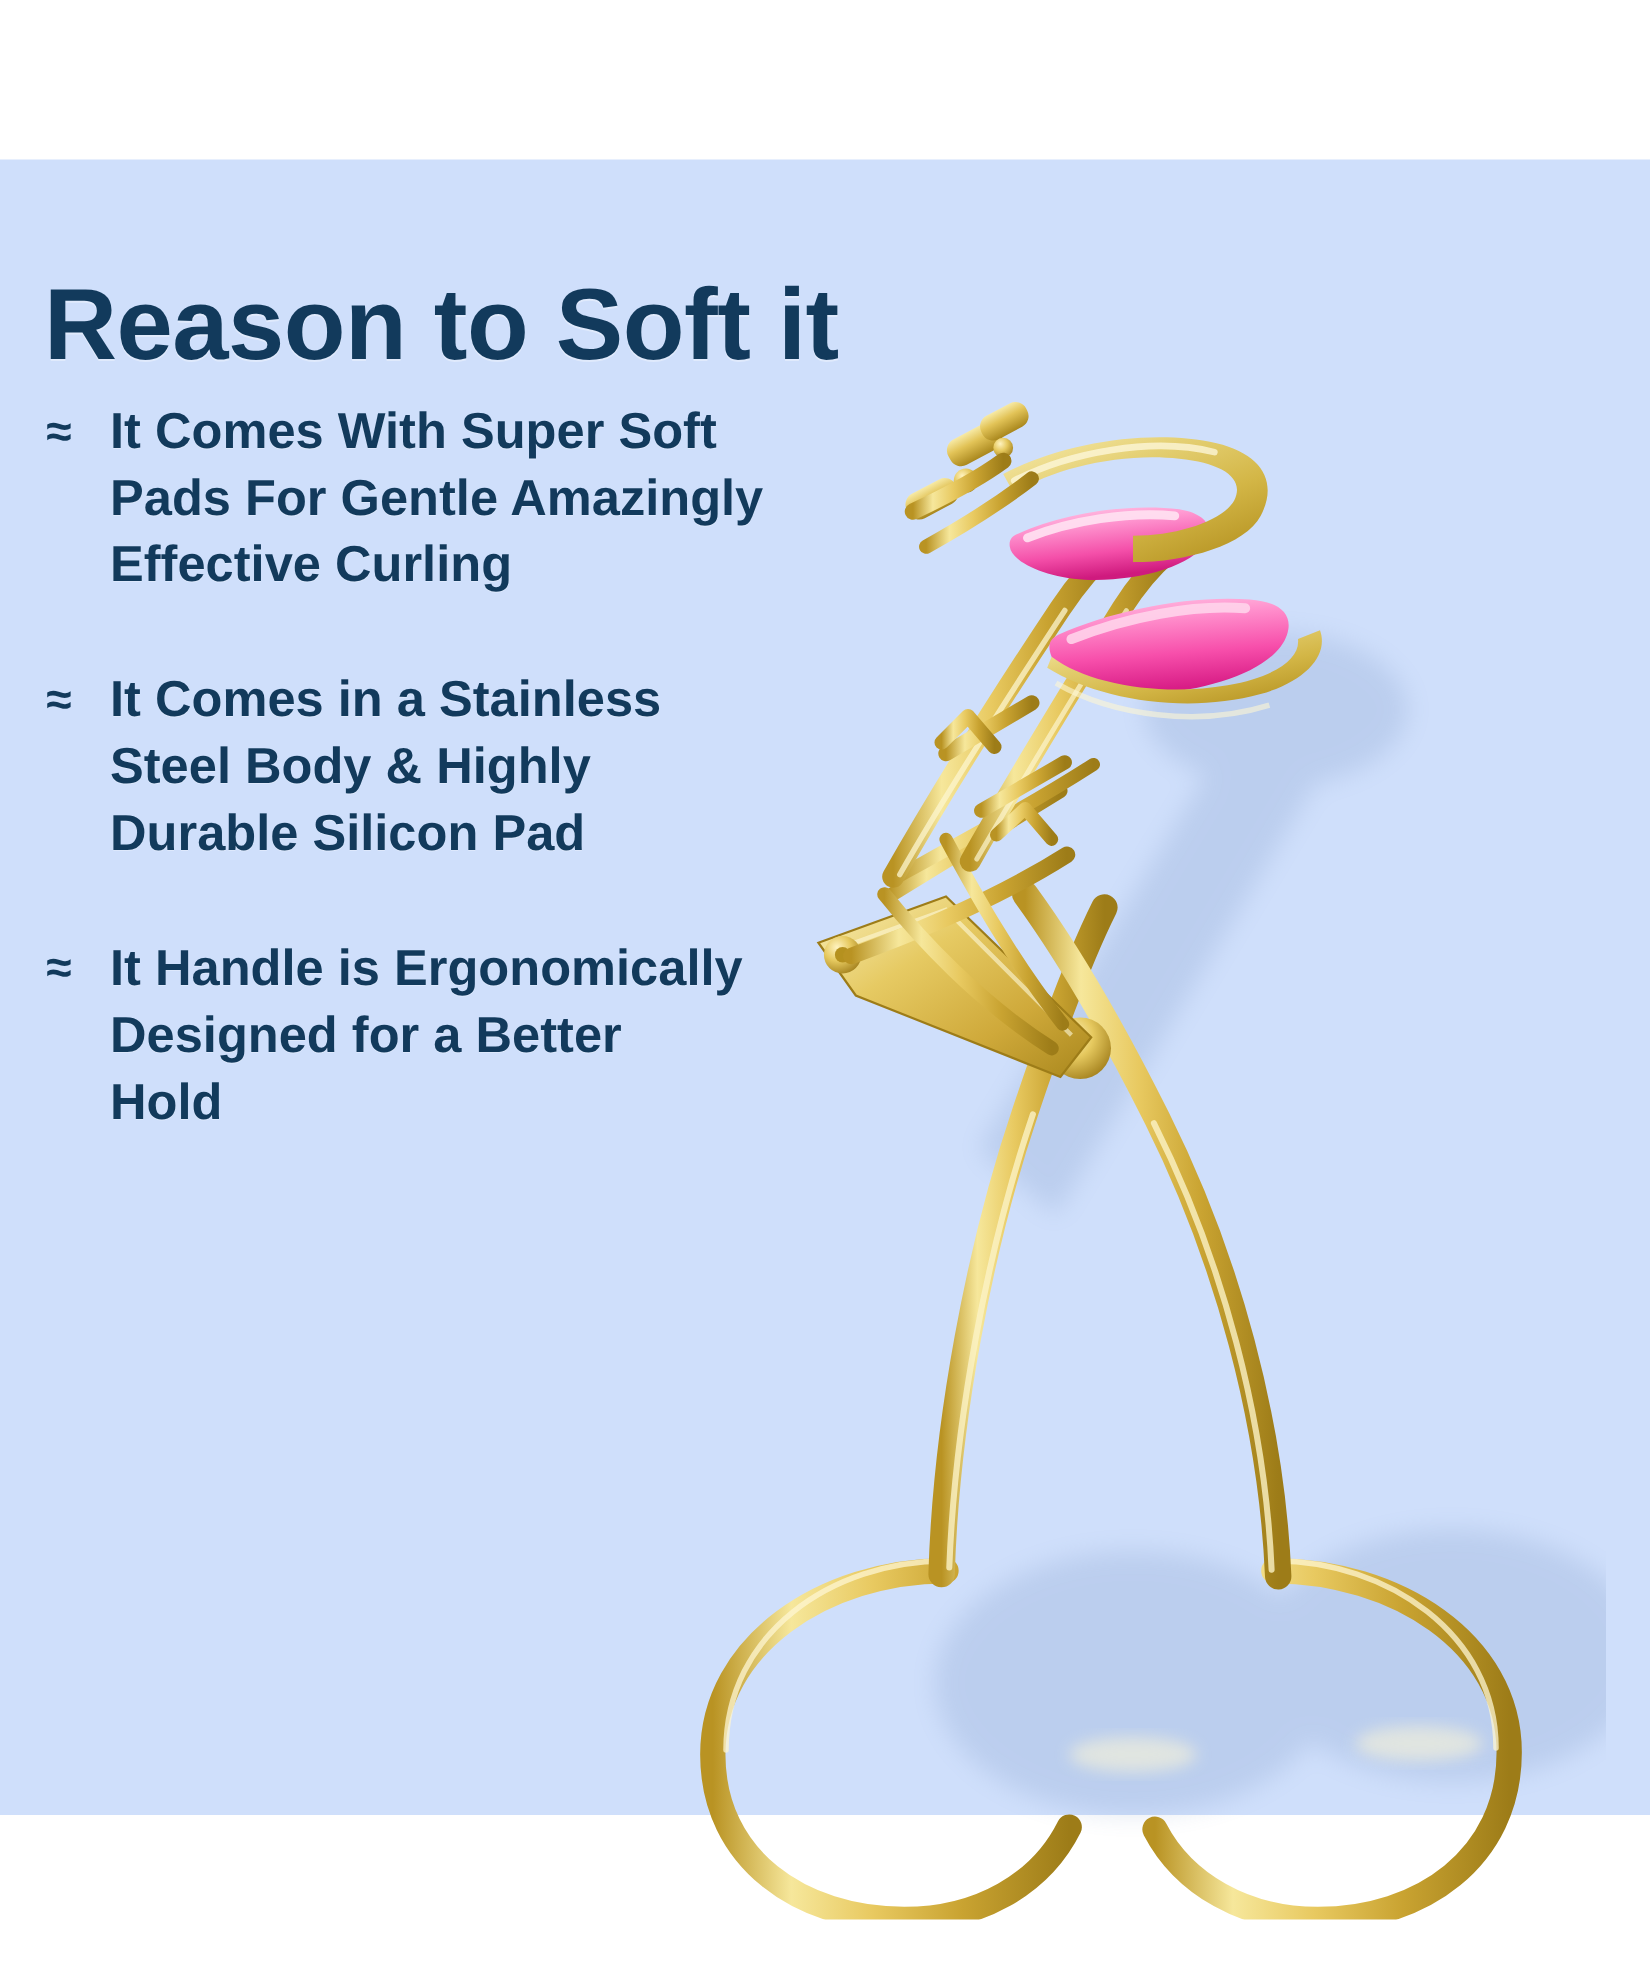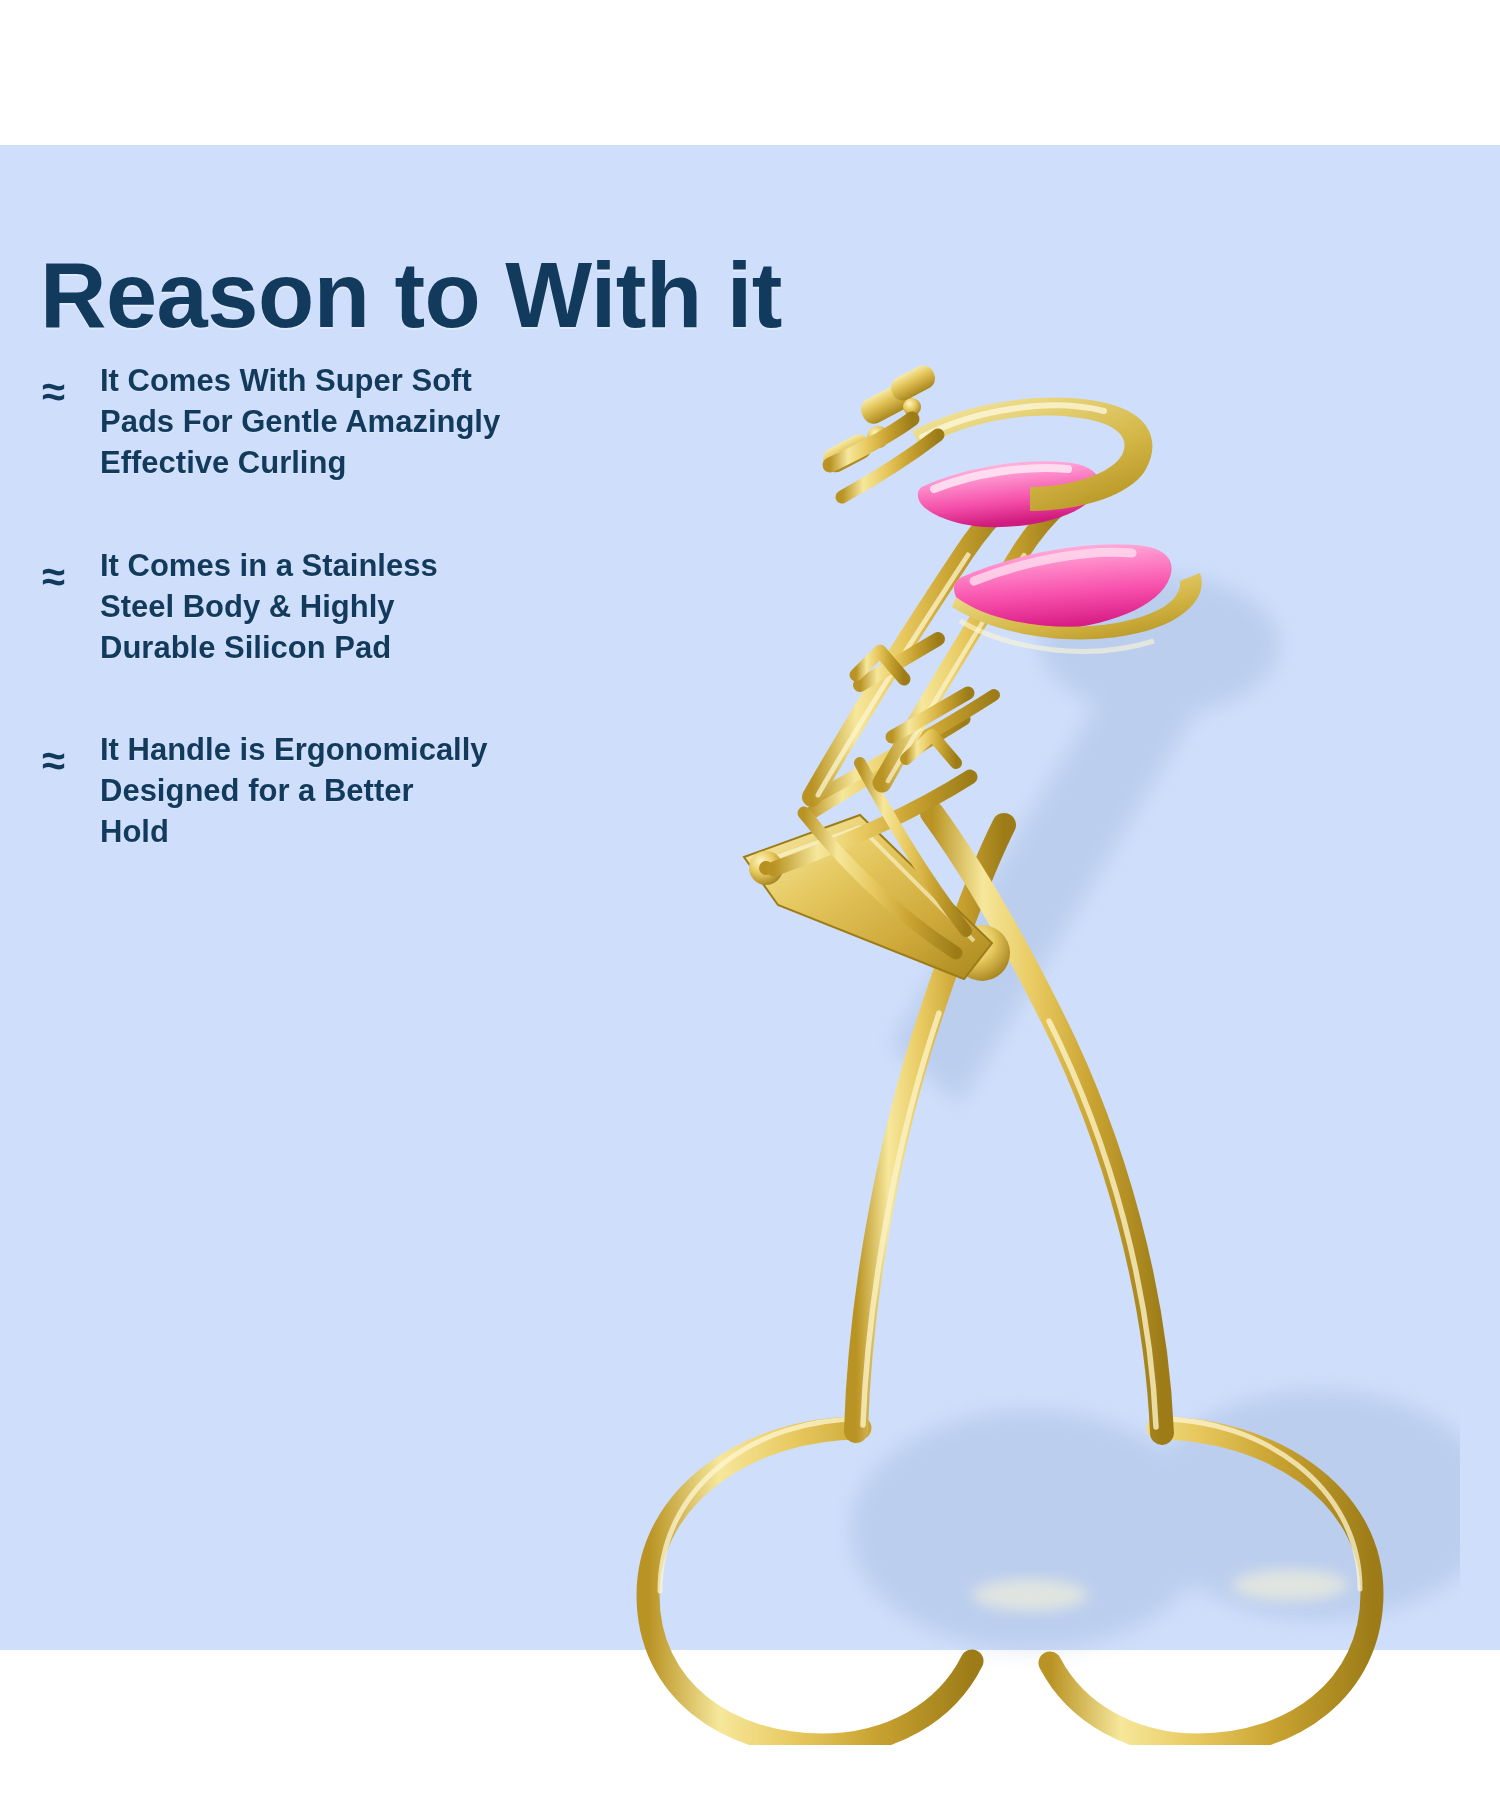--- a/index.html
+++ b/index.html
@@ -66,21 +66,21 @@
     font-size: 42px;
     line-height: 62px;
     font-weight: bold;
     color: #123a5c;
     text-align: left;
     padding-left: 6px;
     box-sizing: border-box;
   }
   .bullet-text {
     flex: 1 1 auto;
-    font-size: 31px;
+    font-size: 46px;
     line-height: 1.32;
     font-weight: bold;
     color: #123a5c;
     white-space: pre-line;
     text-shadow: 0 1px 0 rgba(255,255,255,0.3);
   }
 
   
   #product {
     position: absolute;
@@ -92,21 +92,21 @@
   }
   #product svg { display: block; width: 100%; height: 100%; }
 </style>
 </head>
 <body>
 
 <div id="stage" style="background: rgb(255, 255, 255);">
 
   <div id="panel" style="background: rgb(207, 223, 251);">
 
-    <h1 id="headline">Reason to With it</h1>
+    <h1 id="headline">Reason to Soft it</h1>
 
     <div id="bullets">
 
       <div class="bullet">
         <span class="bullet-marker">≈</span>
         <span class="bullet-text">It Comes With Super Soft
 Pads For Gentle Amazingly
 Effective Curling</span>
       </div>
 

